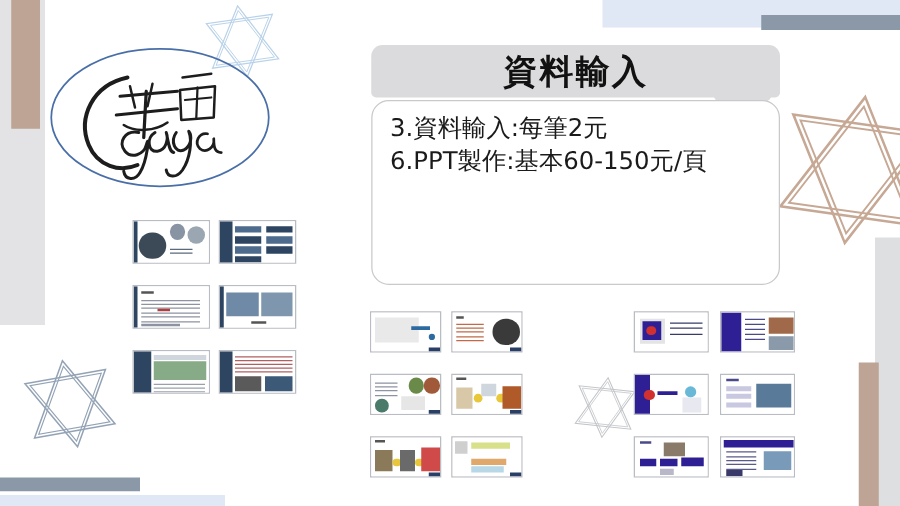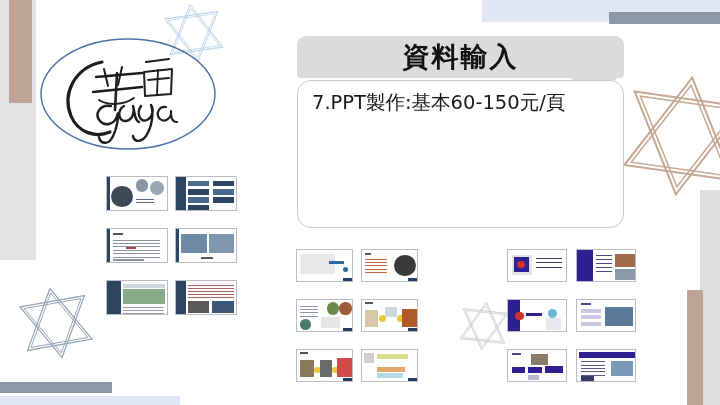--- a/index.html
+++ b/index.html
@@ -129,21 +129,22 @@
         <path d="M128 75 C121 74 117 82 122 87 C127 91 134 86 133 79 C133 86 134 90 139 90" stroke-width="2.2"></path>
       </g>
     </svg>
   </div>
 
   <div class="card">
     <div class="card-head">
       <div class="card-title">資料輸入</div>
     </div>
     <div class="card-body">
-      <div class="card-line">7.PPT製作:基本60-150元/頁</div>
+      <div class="card-line">3.資料輸入:每筆2元</div>
+      <div class="card-line">6.PPT製作:基本60-150元/頁</div>
     </div>
   </div>
 
   <div id="grids-host">
       <div class="grid" style="left: 106px; top: 176px; grid-template-columns: repeat(2, 62px); gap: 17px 7px;">
         <div class="thumb" style="width: 62px; height: 35px;">
           <div class="t-abs" style="left:0px;top:0px;width:62px;height:35px;background:#fff;"></div>
           <div class="t-abs" style="left:0px;top:0px;width:2.5px;height:35px;background:#2d4560;"></div>
           <div class="t-abs" style="left:4.340000000000001px;top:8.75px;width:21.7px;height:21.7px;background:#3c4a58;border-radius:50%;"></div>
           <div class="t-abs" style="left:28.52px;top:2.1px;width:12.6px;height:12.6px;background:#8894a4;border-radius:50%;"></div>

